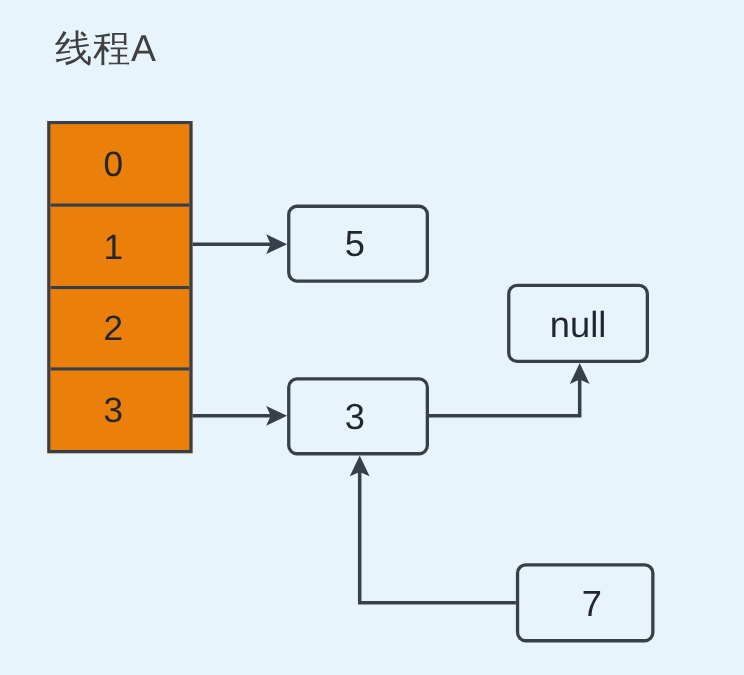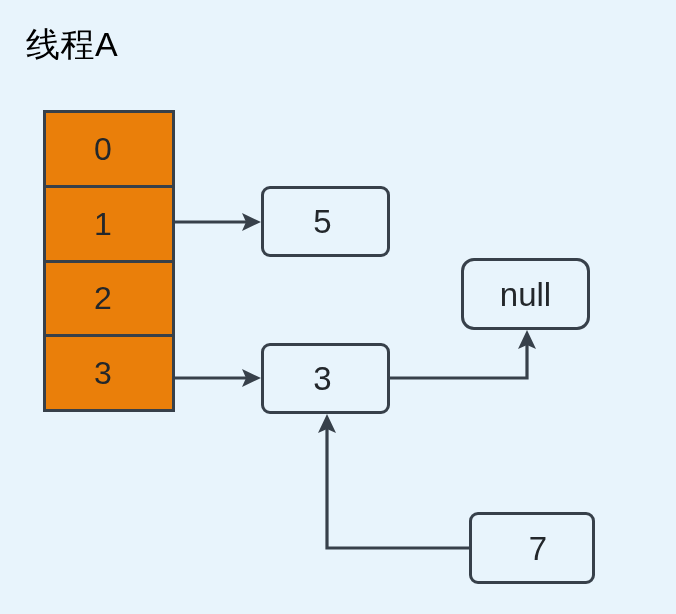--- a/index.html
+++ b/index.html
@@ -16,25 +16,25 @@
   }
   #canvas {
     position: relative;
     width: 676px;
     height: 614px;
     background: #e8f4fc;
   }
   
   .title {
     position: absolute;
-    left: 26px;
+    left: 50px;
     top: 22px;
     font-size: 34px;
     line-height: 44px;
-    color: #000000;
+    color: #404040;
     white-space: nowrap;
     letter-spacing: 0.5px;
   }
   
   .array {
     position: absolute;
     left: 43px;
     top: 110px;
     width: 132px;
     height: 302px;
@@ -74,21 +74,21 @@
     display: flex;
     align-items: center;
     justify-content: center;
   }
   .node .node-text {
     font-size: 33px;
     color: #23272b;
     line-height: 1;
   }
   #node-5   { left: 261px; top: 186px; width: 129px; height: 71px; }
-  #node-null{ left: 461px; top: 258px; width: 129px; height: 72px; border-radius: 13px; }
+  #node-null{ left: 461px; top: 258px; width: 129px; height: 72px; }
   #node-3   { left: 261px; top: 343px; width: 129px; height: 71px; }
   #node-7   { left: 469px; top: 512px; width: 126px; height: 72px; }
 
   #node-5 .node-text,
   #node-3 .node-text { transform: translateX(-3px); }
   #node-7 .node-text { transform: translateX(6px); }
 
   
   #connectors {
     position: absolute;

